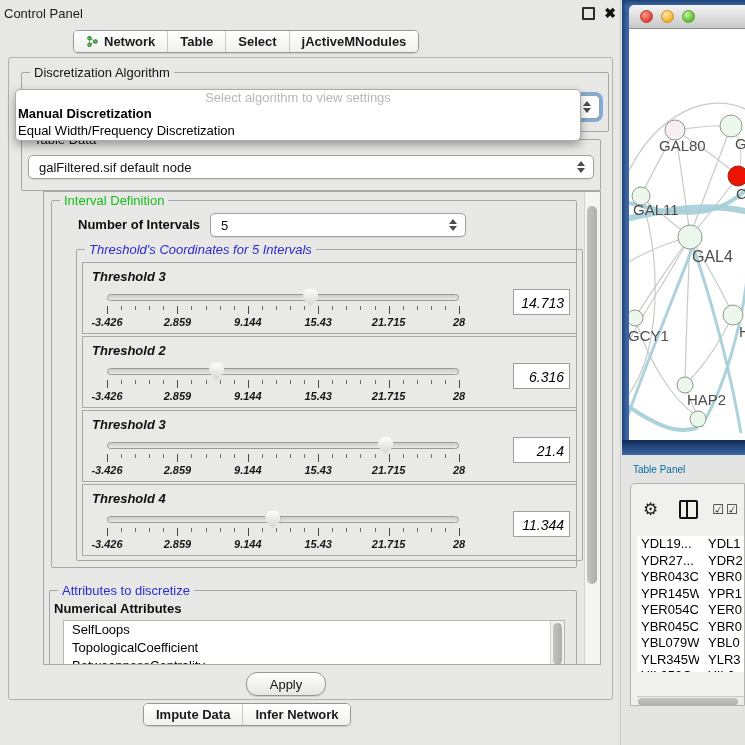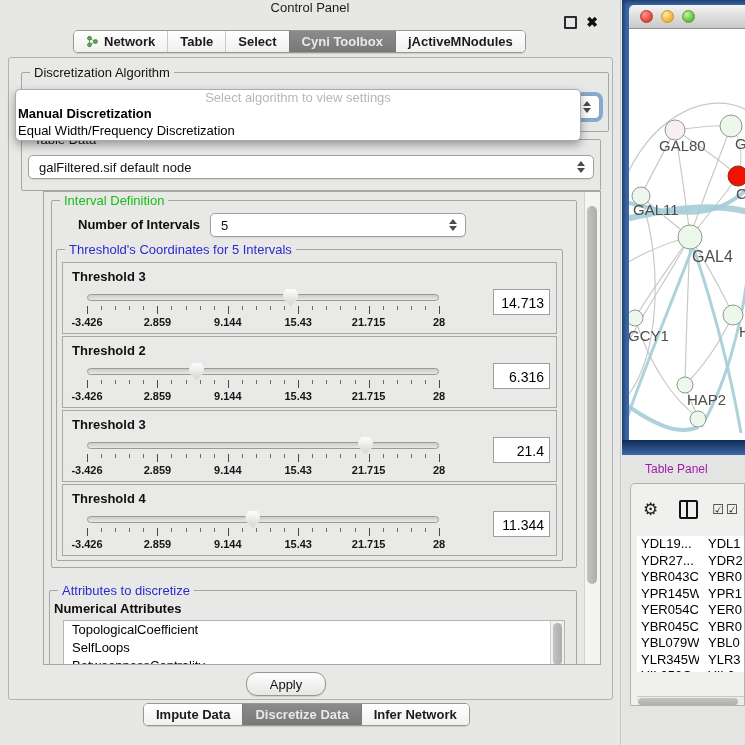--- a/index.html
+++ b/index.html
@@ -3,21 +3,21 @@
 <meta charset="utf-8">
 <style>
   html,body{margin:0;padding:0;}
   body{width:745px;height:745px;position:relative;overflow:hidden;
        font-family:"Liberation Sans",sans-serif;background:#e9e9e7;
        -webkit-font-smoothing:antialiased;}
   .abs{position:absolute;}
 
   
   #control-panel{left:0;top:0;width:620px;height:745px;background:#e7e7e5;border-right:1px solid #c6c6c4;}
-  .cp-titlebar{left:0;top:0;width:620px;height:26px;display:flex;align-items:center;padding:0 22px;box-sizing:border-box;flex-direction:column;}
+  .cp-titlebar{left:0;top:0;width:620px;height:26px;display:flex;align-items:center;padding:0 4px;box-sizing:border-box;}
   .cp-title{font-size:13px;color:#1c1c1c;}
   .cp-title-icons{margin-left:auto;display:flex;align-items:center;gap:9px;}
   .float-icon{width:9px;height:9px;border:2px solid #2b2b2b;border-radius:1px;}
   .close-icon{font-size:14px;font-weight:700;color:#111;line-height:1;}
 
   
   .segbar{display:flex;height:21px;border:1px solid #979795;border-radius:5px;overflow:hidden;
           background:#fdfdfd;box-shadow:0 1px 1px rgba(0,0,0,.12);}
   .seg{display:flex;align-items:center;gap:5px;padding:0 12px;font-size:13px;font-weight:600;color:#1b1b1b;
        border-left:1px solid #c9c9c7;background:linear-gradient(#ffffff,#f0f0ee);white-space:nowrap;}
@@ -94,21 +94,21 @@
   .tl{width:13px;height:13px;border-radius:50%;box-sizing:border-box;}
   .tl.red{background:radial-gradient(circle at 35% 30%,#ff9990,#ea4b3e 60%,#c13a2e);border:1px solid #b33629;}
   .tl.yellow{background:radial-gradient(circle at 35% 30%,#ffe9a8,#f5b73d 60%,#d99a25);border:1px solid #c9951f;}
   .tl.green{background:radial-gradient(circle at 35% 30%,#c9f2a8,#6cc440 60%,#4ba228);border:1px solid #52a32b;}
   .nw-canvas{left:7px;top:29px;width:116px;height:411px;background:#ffffff;overflow:hidden;}
   .nw-bottom{left:0;top:440px;width:123px;height:15px;background:linear-gradient(#0e2a55,#3d68a7);}
 
   
   #table-panel{left:622px;top:455px;width:123px;height:290px;background:#e4e4e2;}
   .tp-titlebar{left:0;top:0;width:123px;height:28px;display:flex;align-items:center;padding-left:11px;box-sizing:border-box;}
-  .tp-title{font-size:12px;color:#a21caf;margin-left:12px;}
+  .tp-title{font-size:10px;color:#0369a1;}
   .tp-body{left:8px;top:28px;width:115px;height:223px;background:#f0f0ee;border:1px solid #b2b2b0;
            border-top-left-radius:5px;box-sizing:border-box;overflow:hidden;}
   .tp-toolbar{position:absolute;left:0;top:0;width:115px;height:50px;display:flex;align-items:center;}
   .gear-glyph{font-family:"DejaVu Sans",sans-serif;font-size:17px;color:#1a1a1a;margin-left:12px;}
   .cols-icon{width:15px;height:15px;border:2px solid #111;border-radius:2px;margin-left:21px;position:relative;}
   .cols-icon::after{content:"";position:absolute;left:5px;top:0;bottom:0;width:2px;background:#111;}
   .chk-glyph{font-family:"DejaVu Sans",sans-serif;font-size:13px;color:#222;margin-left:14px;}
   .chk-glyph + .chk-glyph{margin-left:2px;}
   .tp-table{position:absolute;left:6px;top:52px;width:109px;background:#fff;}
   .tp-header{display:flex;height:24px;}
@@ -145,23 +145,20 @@
           <circle cx="9.5" cy="6.5" r="1.9" fill="#54b254" stroke="#2f7d2f" stroke-width="0.8"></circle>
         </svg>
         <span>Network</span>
       </div>
       <div class="seg">
         <span>Table</span>
       </div>
       <div class="seg">
         <span>Select</span>
       </div>
-      <div class="seg sel">
-        <span>Cyni Toolbox</span>
-      </div>
       <div class="seg">
         <span>jActiveMNodules</span>
       </div>
     </div>
 
   <div class="abs main-panel">
 
     <div class="group" style="left:12px;top:14px;width:586px;height:58px;">
       <span class="group-title">Discretization Algorithm</span>
       <div class="combo focusring" style="left:8px;top:22px;right:8px;">
@@ -195,21 +192,21 @@
         <span class="group-title green">Interval Definition</span>
         <span style="position:absolute;left:26px;top:16px;font-size:13px;font-weight:700;color:#0e0e0e;">Number of Intervals</span>
         <div class="combo" style="left:158px;top:12px;width:256px;">
           <span>5</span>
           <span class="spinner">
               <span class="up"></span>
               <span class="dn"></span>
             </span>
         </div>
 
-        <div class="group" style="left:4px;top:48px;width:505px;height:310px;">
+        <div class="group" style="left:24px;top:48px;width:505px;height:310px;font-style:italic;">
           <span class="group-title blue">Threshold's Coordinates for 5 Intervals</span>
           <div id="thr-container" style="position:absolute;left:5px;top:12px;right:5px;">
               <div class="thr-panel">
                 <div class="thr-label">Threshold 3</div>
                 <div class="slider">
                   <div class="track"></div>
                   <div class="thumb-sl" style="left:calc(57.71972252275186% - 7px)"></div>
                   <div class="ticks">
                     <span class="tick major" style="left:0%"></span>
                     <span class="tick" style="left:4%"></span>
@@ -383,44 +380,41 @@
               </div>
             </div>
         </div>
       </div>
 
       <div class="group" style="left:5px;top:398px;width:526px;height:90px;">
         <span class="group-title blue">Attributes to discretize</span>
         <span id="attr-subtitle">Numerical Attributes</span>
         <div id="attr-list">
           <div id="attr-items">
+              <div class="attr-item">SelfLoops</div>
               <div class="attr-item">TopologicalCoefficient</div>
-              <div class="attr-item">SelfLoops</div>
               <div class="attr-item">BetweennessCentrality</div>
             </div>
           <div class="vscroll">
               <div class="thumb" style="top:2px;height:42px;width:9px;"></div>
             </div>
         </div>
       </div>
 
       <div class="vscroll">
         <div class="thumb" style="top:14px;height:378px;"></div>
       </div>
     </div>
 
     <div class="push-btn" style="left:237px;top:614px;width:78px;">Apply</div>
   </div>
 
   <div class="abs segbar" id="bottom-tabbar">
       <div class="seg">
         <span>Impute Data</span>
-      </div>
-      <div class="seg sel">
-        <span>Discretize Data</span>
       </div>
       <div class="seg">
         <span>Infer Network</span>
       </div>
     </div>
 </div>
 
 <div class="abs" id="network-window">
   <div class="abs nw-titlebar">
     <span class="tl red"></span>

